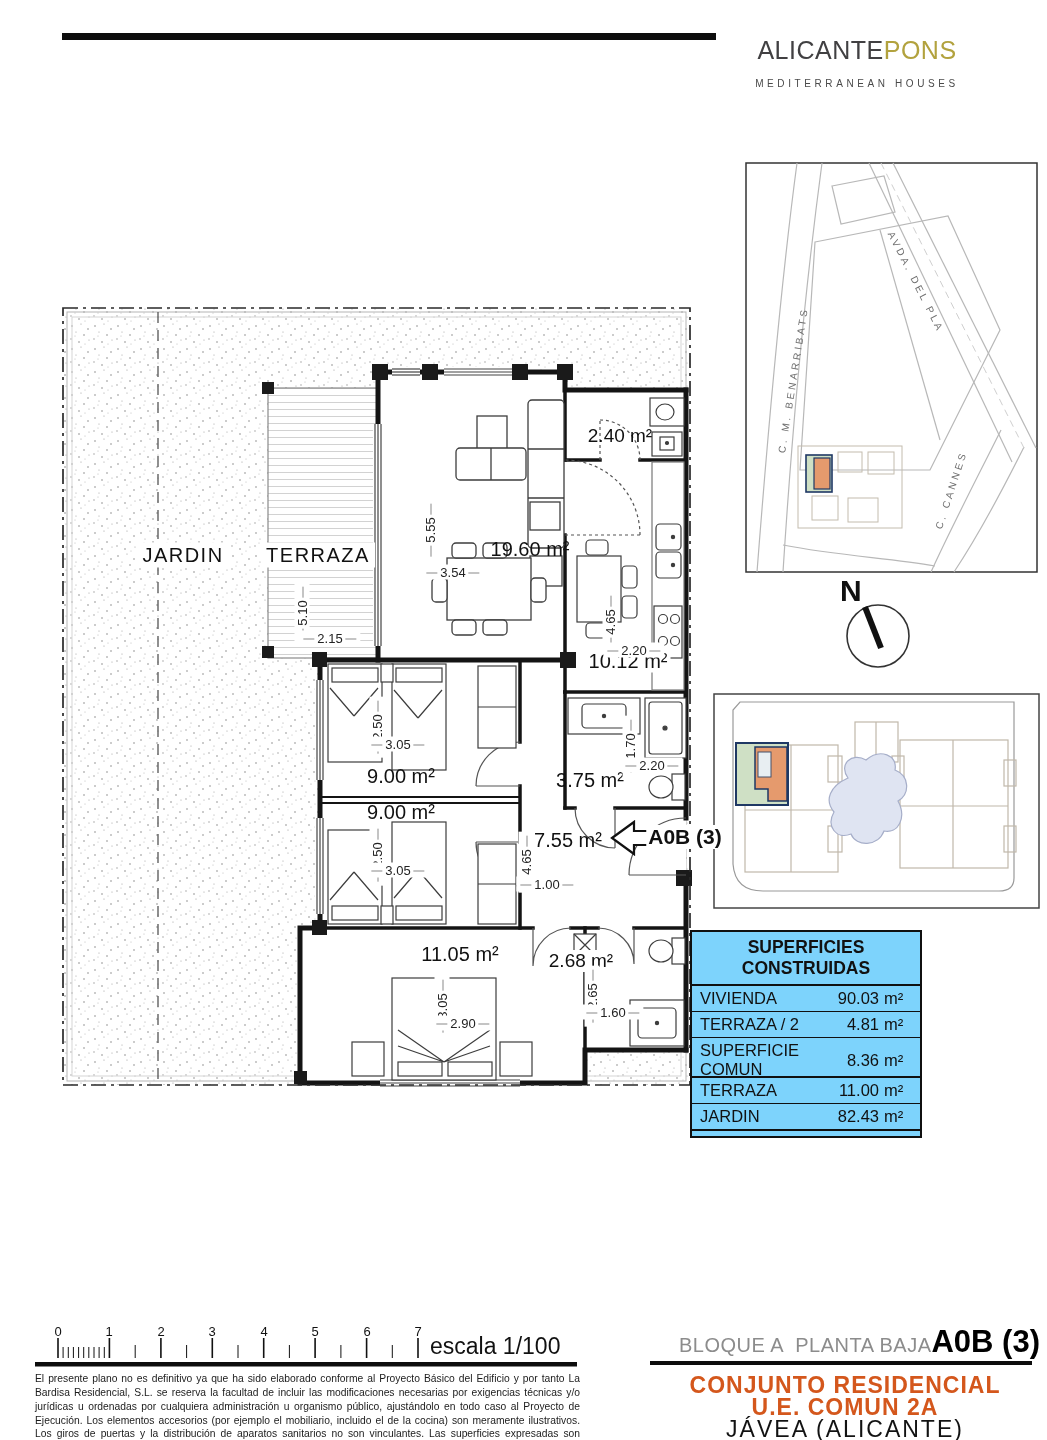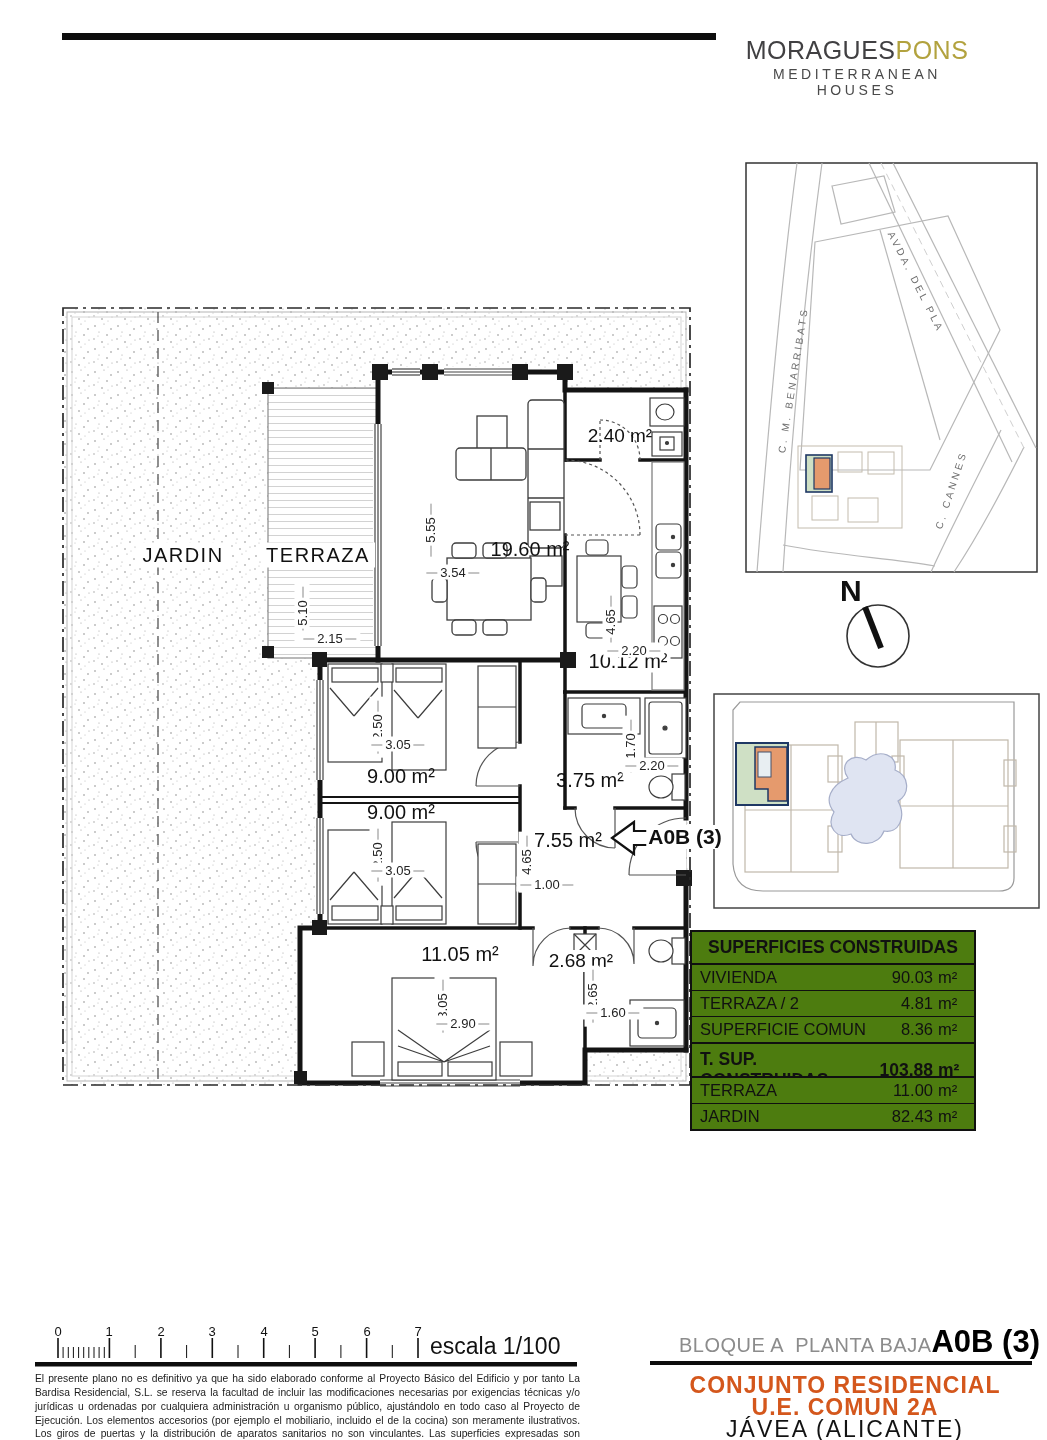--- a/index.html
+++ b/index.html
@@ -14,29 +14,29 @@
   .alabel.bg{background:#fff;padding:0 3px}
   .hdim,.vdim{font-size:13px;color:#222;background:#fff;padding:0 1px;white-space:nowrap;position:absolute}
   .hdim{transform:translate(-50%,-50%)}
   .vdim{transform:translate(-50%,-50%) rotate(-90deg)}
   .hdim::before,.hdim::after,.vdim::before,.vdim::after{
      content:"";display:inline-block;width:11px;height:1px;background:#8a8a8a;vertical-align:middle;margin:0 3px}
   
   #logo{left:742px;top:36px;width:230px;text-align:center}
   #logo .brand{font-size:25px;letter-spacing:.5px;color:#414042}
   #logo .brand .p2{color:#b2a23e}
-  #logo .tag{font-size:14px;letter-spacing:3.6px;color:#4a4a4a;margin-top:1px}
+  #logo .tag{font-size:10px;letter-spacing:3.6px;color:#4a4a4a;margin-top:13px}
   
   #topbar{left:62px;top:33px;width:654px;height:7px;background:#0d0d0d}
   
   .street{position:absolute;font-size:10px;letter-spacing:3px;color:#707070;white-space:nowrap}
   
   #north{left:840px;top:574px;font-size:30px;font-weight:bold;color:#111}
   
-  .tbl{position:absolute;left:690px;width:286px;border:2px solid #101010;background:#4d7c0f;box-sizing:border-box}
+  .tbl{position:absolute;left:690px;width:232px;border:2px solid #101010;background:#7dd3fc;box-sizing:border-box}
   .tbl .hd{font-weight:bold;font-size:17.5px;text-align:center;padding:5px 0;border-bottom:2px solid #101010}
   .trow{display:flex;align-items:center;font-size:16.5px;padding:3px 0}
   .trow+.trow{border-top:1.5px solid #101010}
   .trow .lb{flex:1;padding-left:8px}
   .trow .vl{width:62px;text-align:right}
   .trow .un{width:36px;text-align:left;padding-left:5px}
   .trow.total{font-weight:bold;font-size:17.5px;border-top:2px solid #101010;padding:5px 0}
   
   #scalelabel{left:430px;top:1333px;font-size:23px}
   .rulnum{position:absolute;font-size:13px;transform:translate(-50%,0)}
@@ -345,21 +345,21 @@
           <line x1="392.3" y1="1345" x2="392.3" y2="1358"></line>
       </g>
     </g>
     <rect x="35" y="1362" width="542" height="4.5" fill="#0d0d0d"></rect>
     <rect x="650" y="1361" width="382" height="4" fill="#0d0d0d"></rect>
   </svg>
 
   <div id="topbar" class="abs"></div>
 
   <div id="logo" class="abs">
-    <div class="brand"><span>MORAGUES</span><span class="p2">PONS</span></div>
+    <div class="brand"><span>ALICANTE</span><span class="p2">PONS</span></div>
     <div class="tag">MEDITERRANEAN HOUSES</div>
   </div>
 
   <span class="street" style="left:916px;top:282px;transform:translate(-50%,-50%) rotate(63deg)">AVDA. DEL PLA</span>
   <span class="street" style="left:793px;top:380px;transform:translate(-50%,-50%) rotate(-81deg)">C. M. BENARRIBATS</span>
   <span class="street" style="left:951px;top:490px;transform:translate(-50%,-50%) rotate(-72deg)">C. CANNES</span>
 
   <span id="north" class="abs">N</span>
 
   <span class="ctr rlabel" style="left:183px;top:555px">JARDIN</span>

